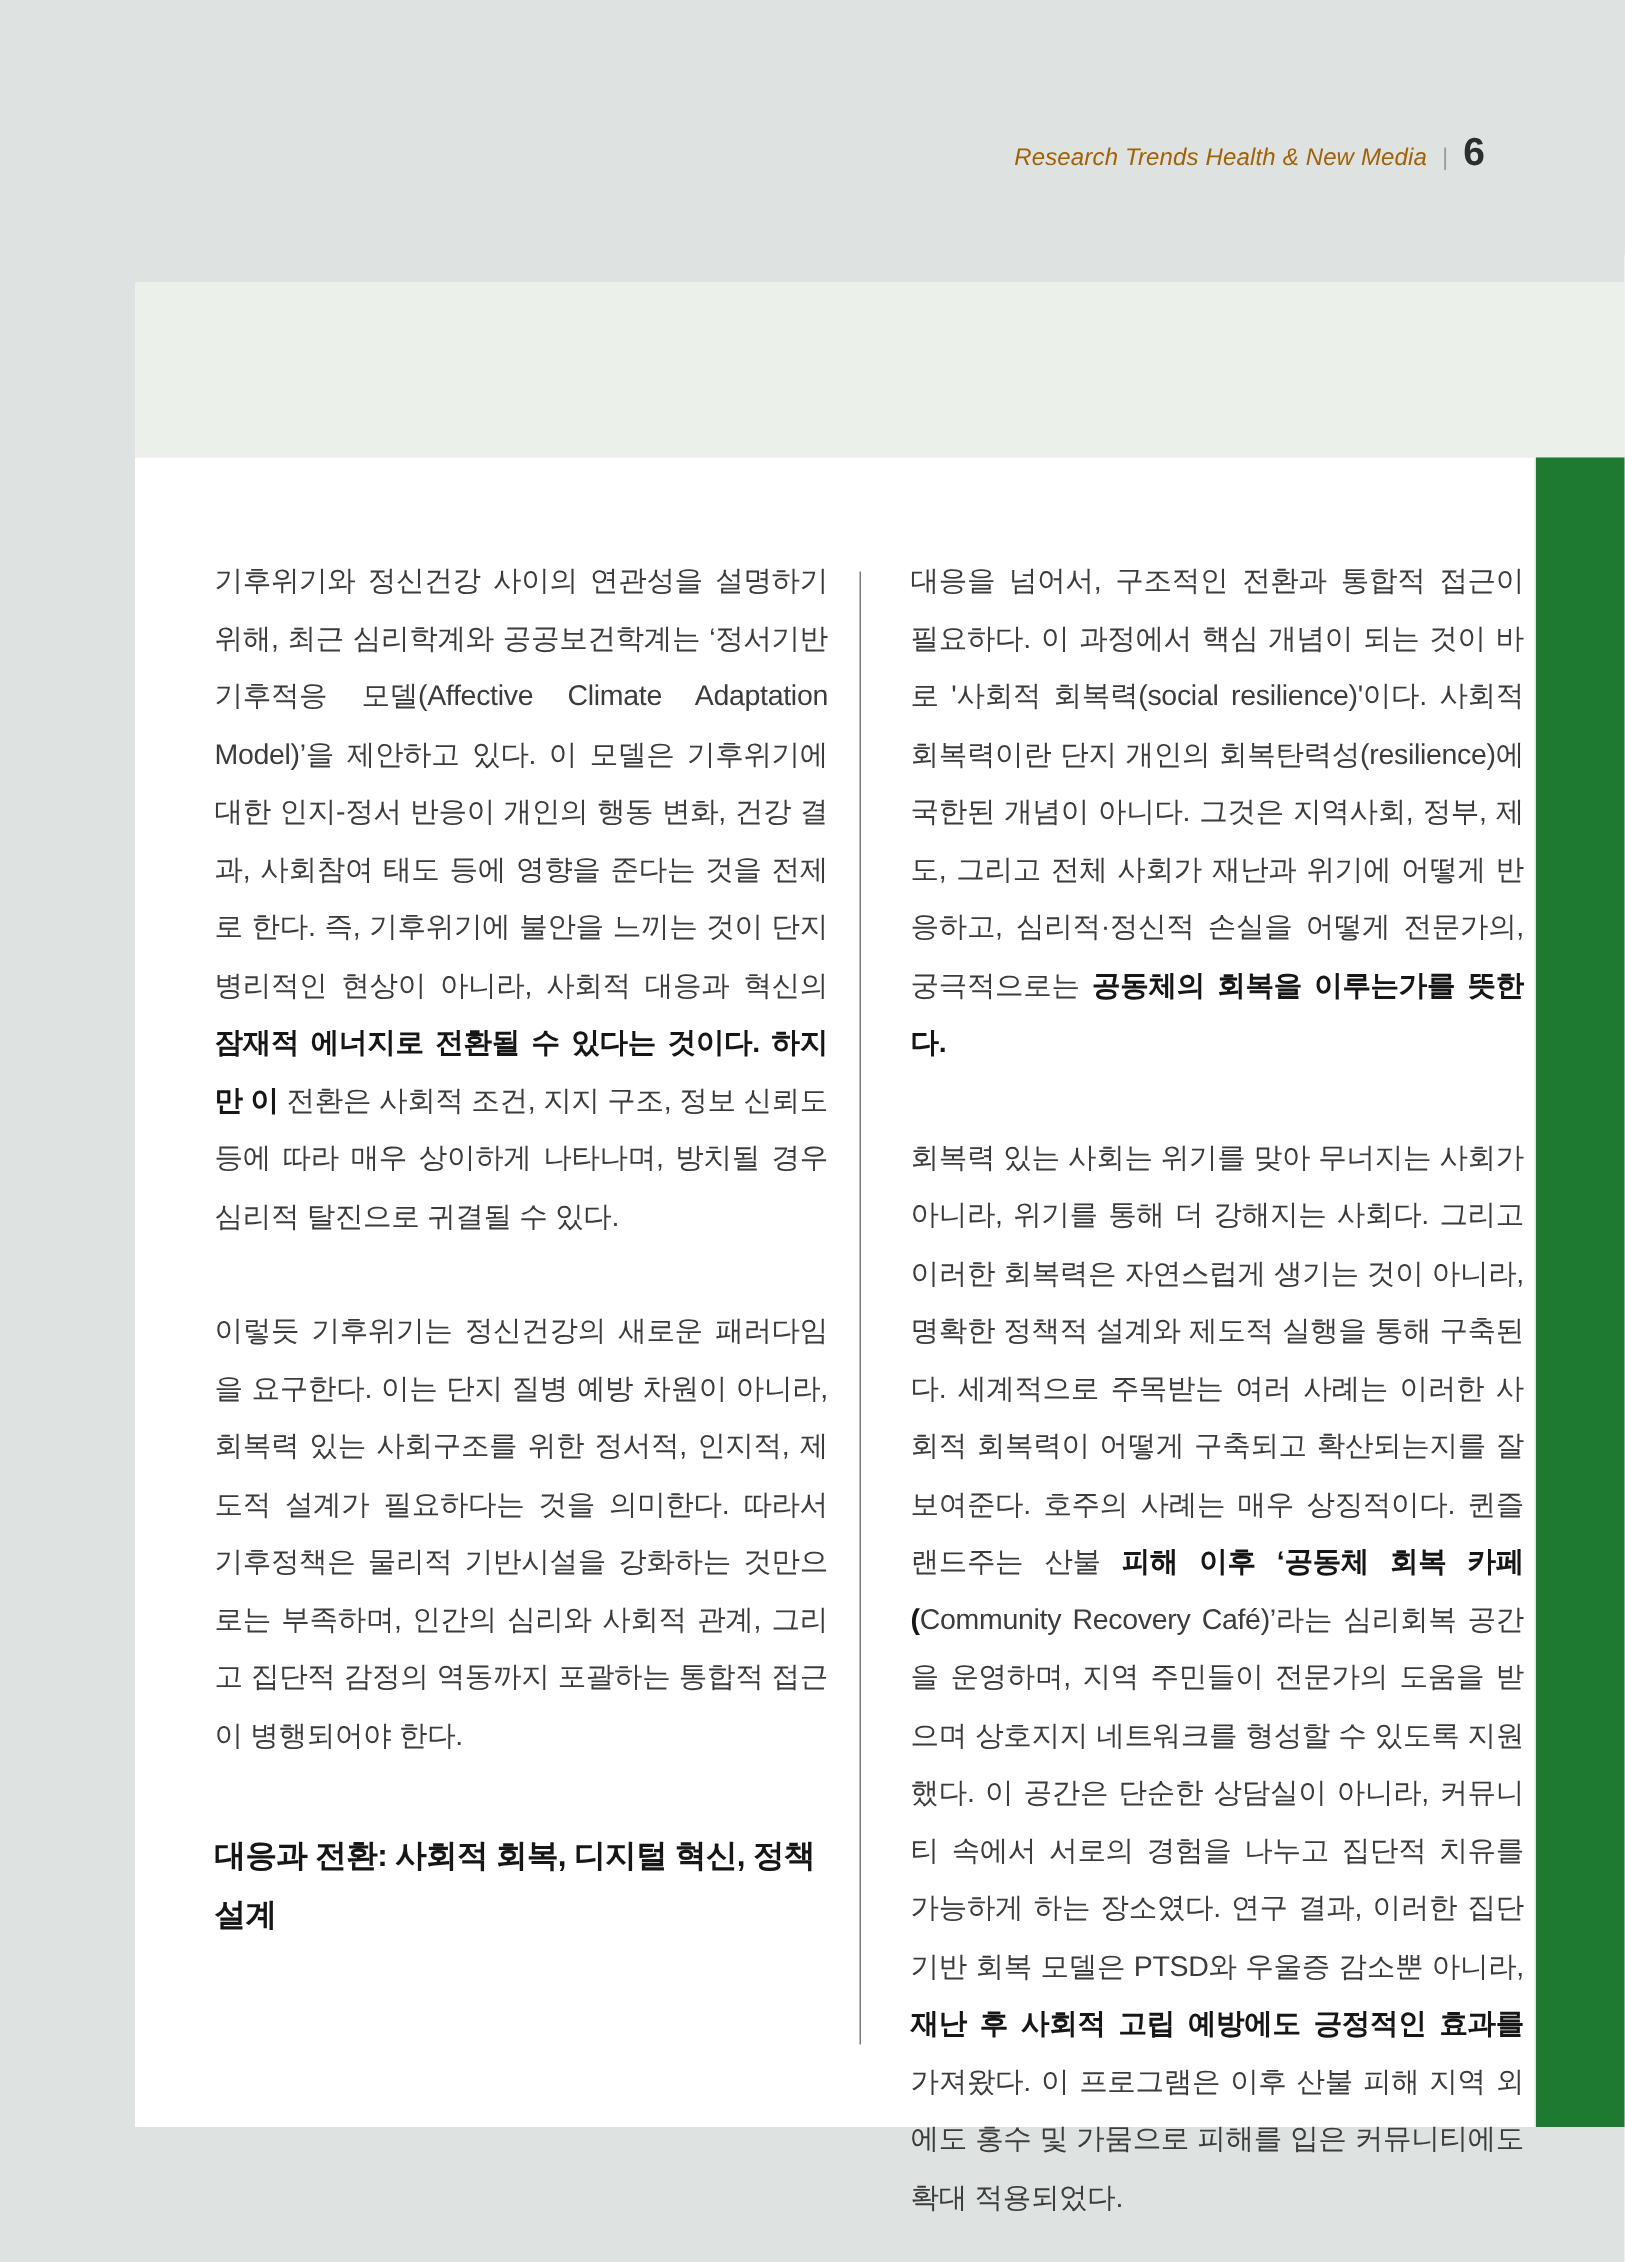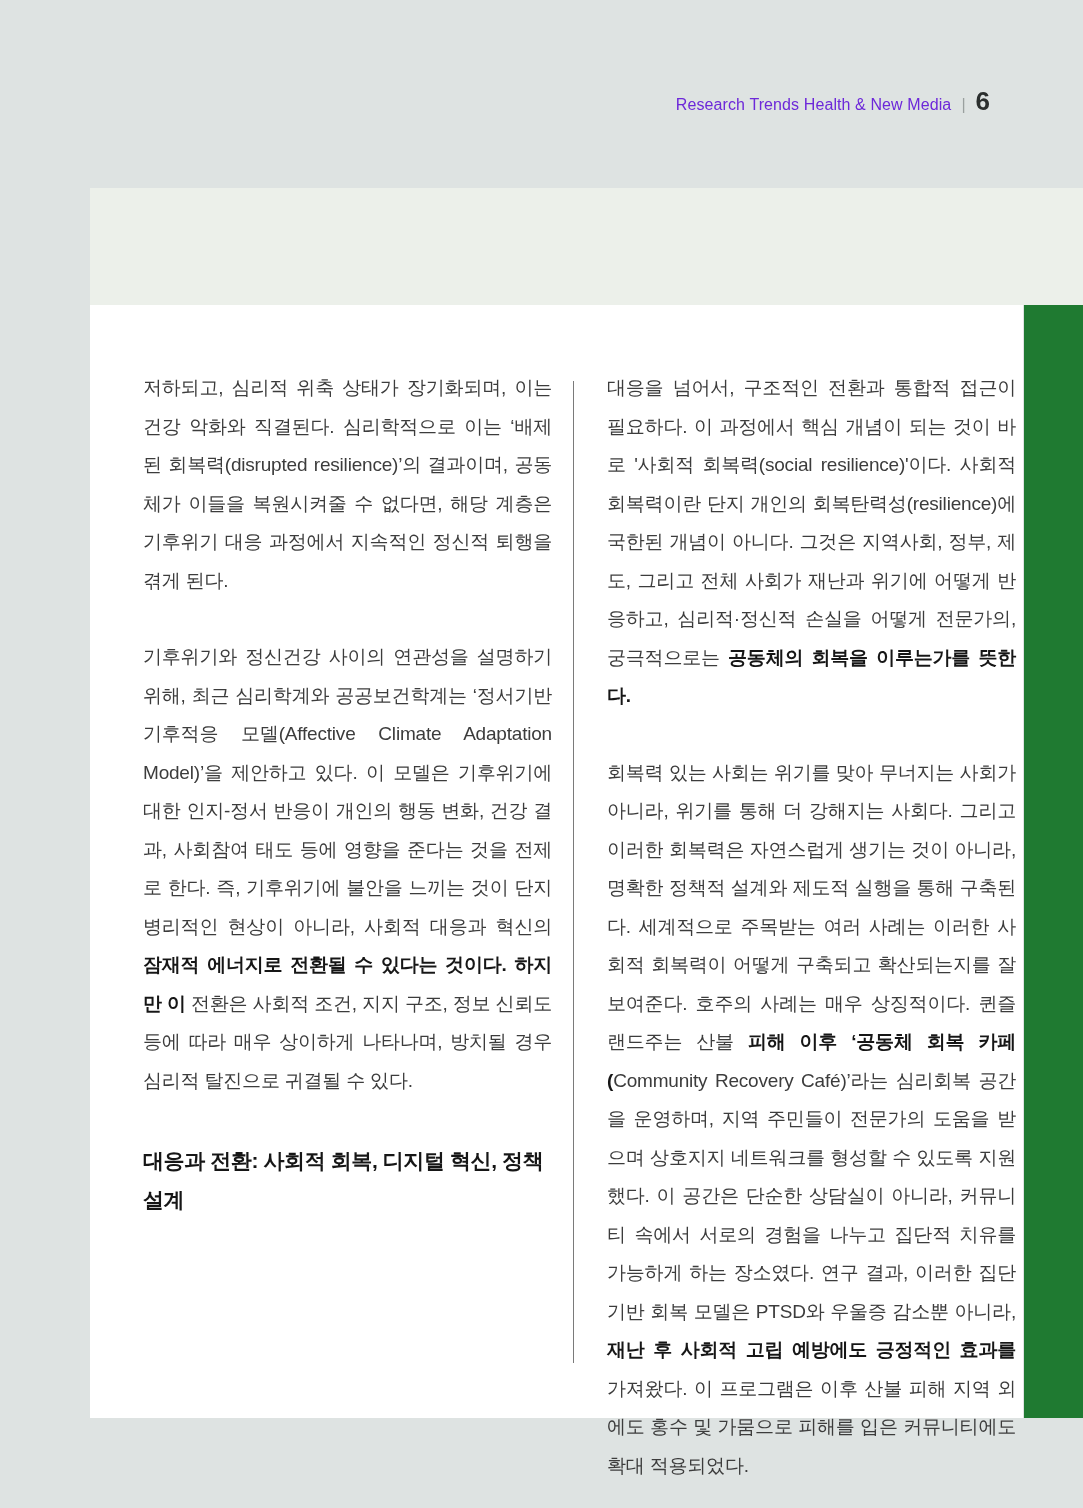--- a/index.html
+++ b/index.html
@@ -10,21 +10,21 @@
     font-family: "Liberation Sans", sans-serif;
     overflow: hidden;
   }
   .header {
     position: absolute;
     top: 86px; right: 93px;
     display: flex; align-items: baseline; gap: 10px;
     white-space: nowrap;
   }
   .header .title {
-    font-size: 16px; color: #6d28d9; letter-spacing: 0.1px;
+    font-size: 16px; color: #a16207; letter-spacing: 0.1px; font-style: italic;
   }
   .header .pipe {
     font-size: 16px; color: #9aa09f; font-weight: 300;
   }
   .header .pagenum {
     font-size: 26px; color: #2b2f2e; font-weight: 600;
   }
   .top-band {
     position: absolute;
     left: 90px; top: 188px;
@@ -81,20 +81,20 @@
   <span class="pipe">|</span>
   <span class="pagenum">6</span>
 </div>
 
 <div class="top-band"></div>
 <div class="content-card"></div>
 <div class="green-sidebar"></div>
 <div class="column-divider"></div>
 
 <div class="col col-left">
-    <p class="col-para"><span>저하되고, 심리적 위축 상태가 장기화되며, 이는 건강 악화와 직결된다. 심리학적으로 이는 ‘배제된 회복력(disrupted resilience)’의 결과이며, 공동체가 이들을 복원시켜줄 수 없다면, 해당 계층은 기후위기 대응 과정에서 지속적인 정신적 퇴행을 겪게 된다.</span></p>
     <p class="col-para"><span>기후위기와 정신건강 사이의 연관성을 설명하기 위해, 최근 심리학계와 공공보건학계는 ‘정서기반 기후적응 모델(Affective Climate Adaptation Model)’을 제안하고 있다. 이 모델은 기후위기에 대한 인지-정서 반응이 개인의 행동 변화, 건강 결과, 사회참여 태도 등에 영향을 준다는 것을 전제로 한다. 즉, 기후위기에 불안을 느끼는 것이 단지 병리적인 현상이 아니라, 사회적 대응과 혁신의 </span><span class="bold">잠재적 에너지로 전환될 수 있다는 것이다. 하지만 이</span><span> 전환은 사회적 조건, 지지 구조, 정보 신뢰도 등에 따라 매우 상이하게 나타나며, 방치될 경우 심리적 탈진으로 귀결될 수 있다.</span></p>
+    <p class="col-para"><span>이렇듯 기후위기는 정신건강의 새로운 패러다임을 요구한다. 이는 단지 질병 예방 차원이 아니라, 회복력 있는 사회구조를 위한 정서적, 인지적, 제도적 설계가 필요하다는 것을 의미한다. 따라서 기후정책은 물리적 기반시설을 강화하는 것만으로는 부족하며, 인간의 심리와 사회적 관계, 그리고 집단적 감정의 역동까지 포괄하는 통합적 접근이 병행되어야 한다.</span></p>
     <h3 class="col-heading"><span class="bold">대응과 전환: 사회적 회복, 디지털 혁신, 정책 설계</span></h3>
   </div>
 <div class="col col-right">
     <p class="col-para"><span>대응을 넘어서, 구조적인 전환과 통합적 접근이 필요하다. 이 과정에서 핵심 개념이 되는 것이 바로 '사회적 회복력(social resilience)'이다. 사회적 회복력이란 단지 개인의 회복탄력성(resilience)에 국한된 개념이 아니다. 그것은 지역사회, 정부, 제도, 그리고 전체 사회가 재난과 위기에 어떻게 반응하고, 심리적·정신적 손실을 어떻게 전문가의, 궁극적으로는 </span><span class="bold">공동체의 회복을 이루는가를 뜻한다.</span></p>
     <p class="col-para"><span>회복력 있는 사회는 위기를 맞아 무너지는 사회가 아니라, 위기를 통해 더 강해지는 사회다. 그리고 이러한 회복력은 자연스럽게 생기는 것이 아니라, 명확한 정책적 설계와 제도적 실행을 통해 구축된다. 세계적으로 주목받는 여러 사례는 이러한 사회적 회복력이 어떻게 구축되고 확산되는지를 잘 보여준다. 호주의 사례는 매우 상징적이다. 퀸즐랜드주는 산불 </span><span class="bold">피해 이후 ‘공동체 회복 카페(</span><span>Community Recovery Café)’라는 심리회복 공간을 운영하며, 지역 주민들이 전문가의 도움을 받으며 상호지지 네트워크를 형성할 수 있도록 지원했다. 이 공간은 단순한 상담실이 아니라, 커뮤니티 속에서 서로의 경험을 나누고 집단적 치유를 가능하게 하는 장소였다. 연구 결과, 이러한 집단 기반 회복 모델은 PTSD와 우울증 감소뿐 아니라, </span><span class="bold">재난 후 사회적 고립 예방에도 긍정적인 효과를</span><span> 가져왔다. 이 프로그램은 이후 산불 피해 지역 외에도 홍수 및 가뭄으로 피해를 입은 커뮤니티에도 확대 적용되었다.</span></p>
   </div>
 
 </body></html>

